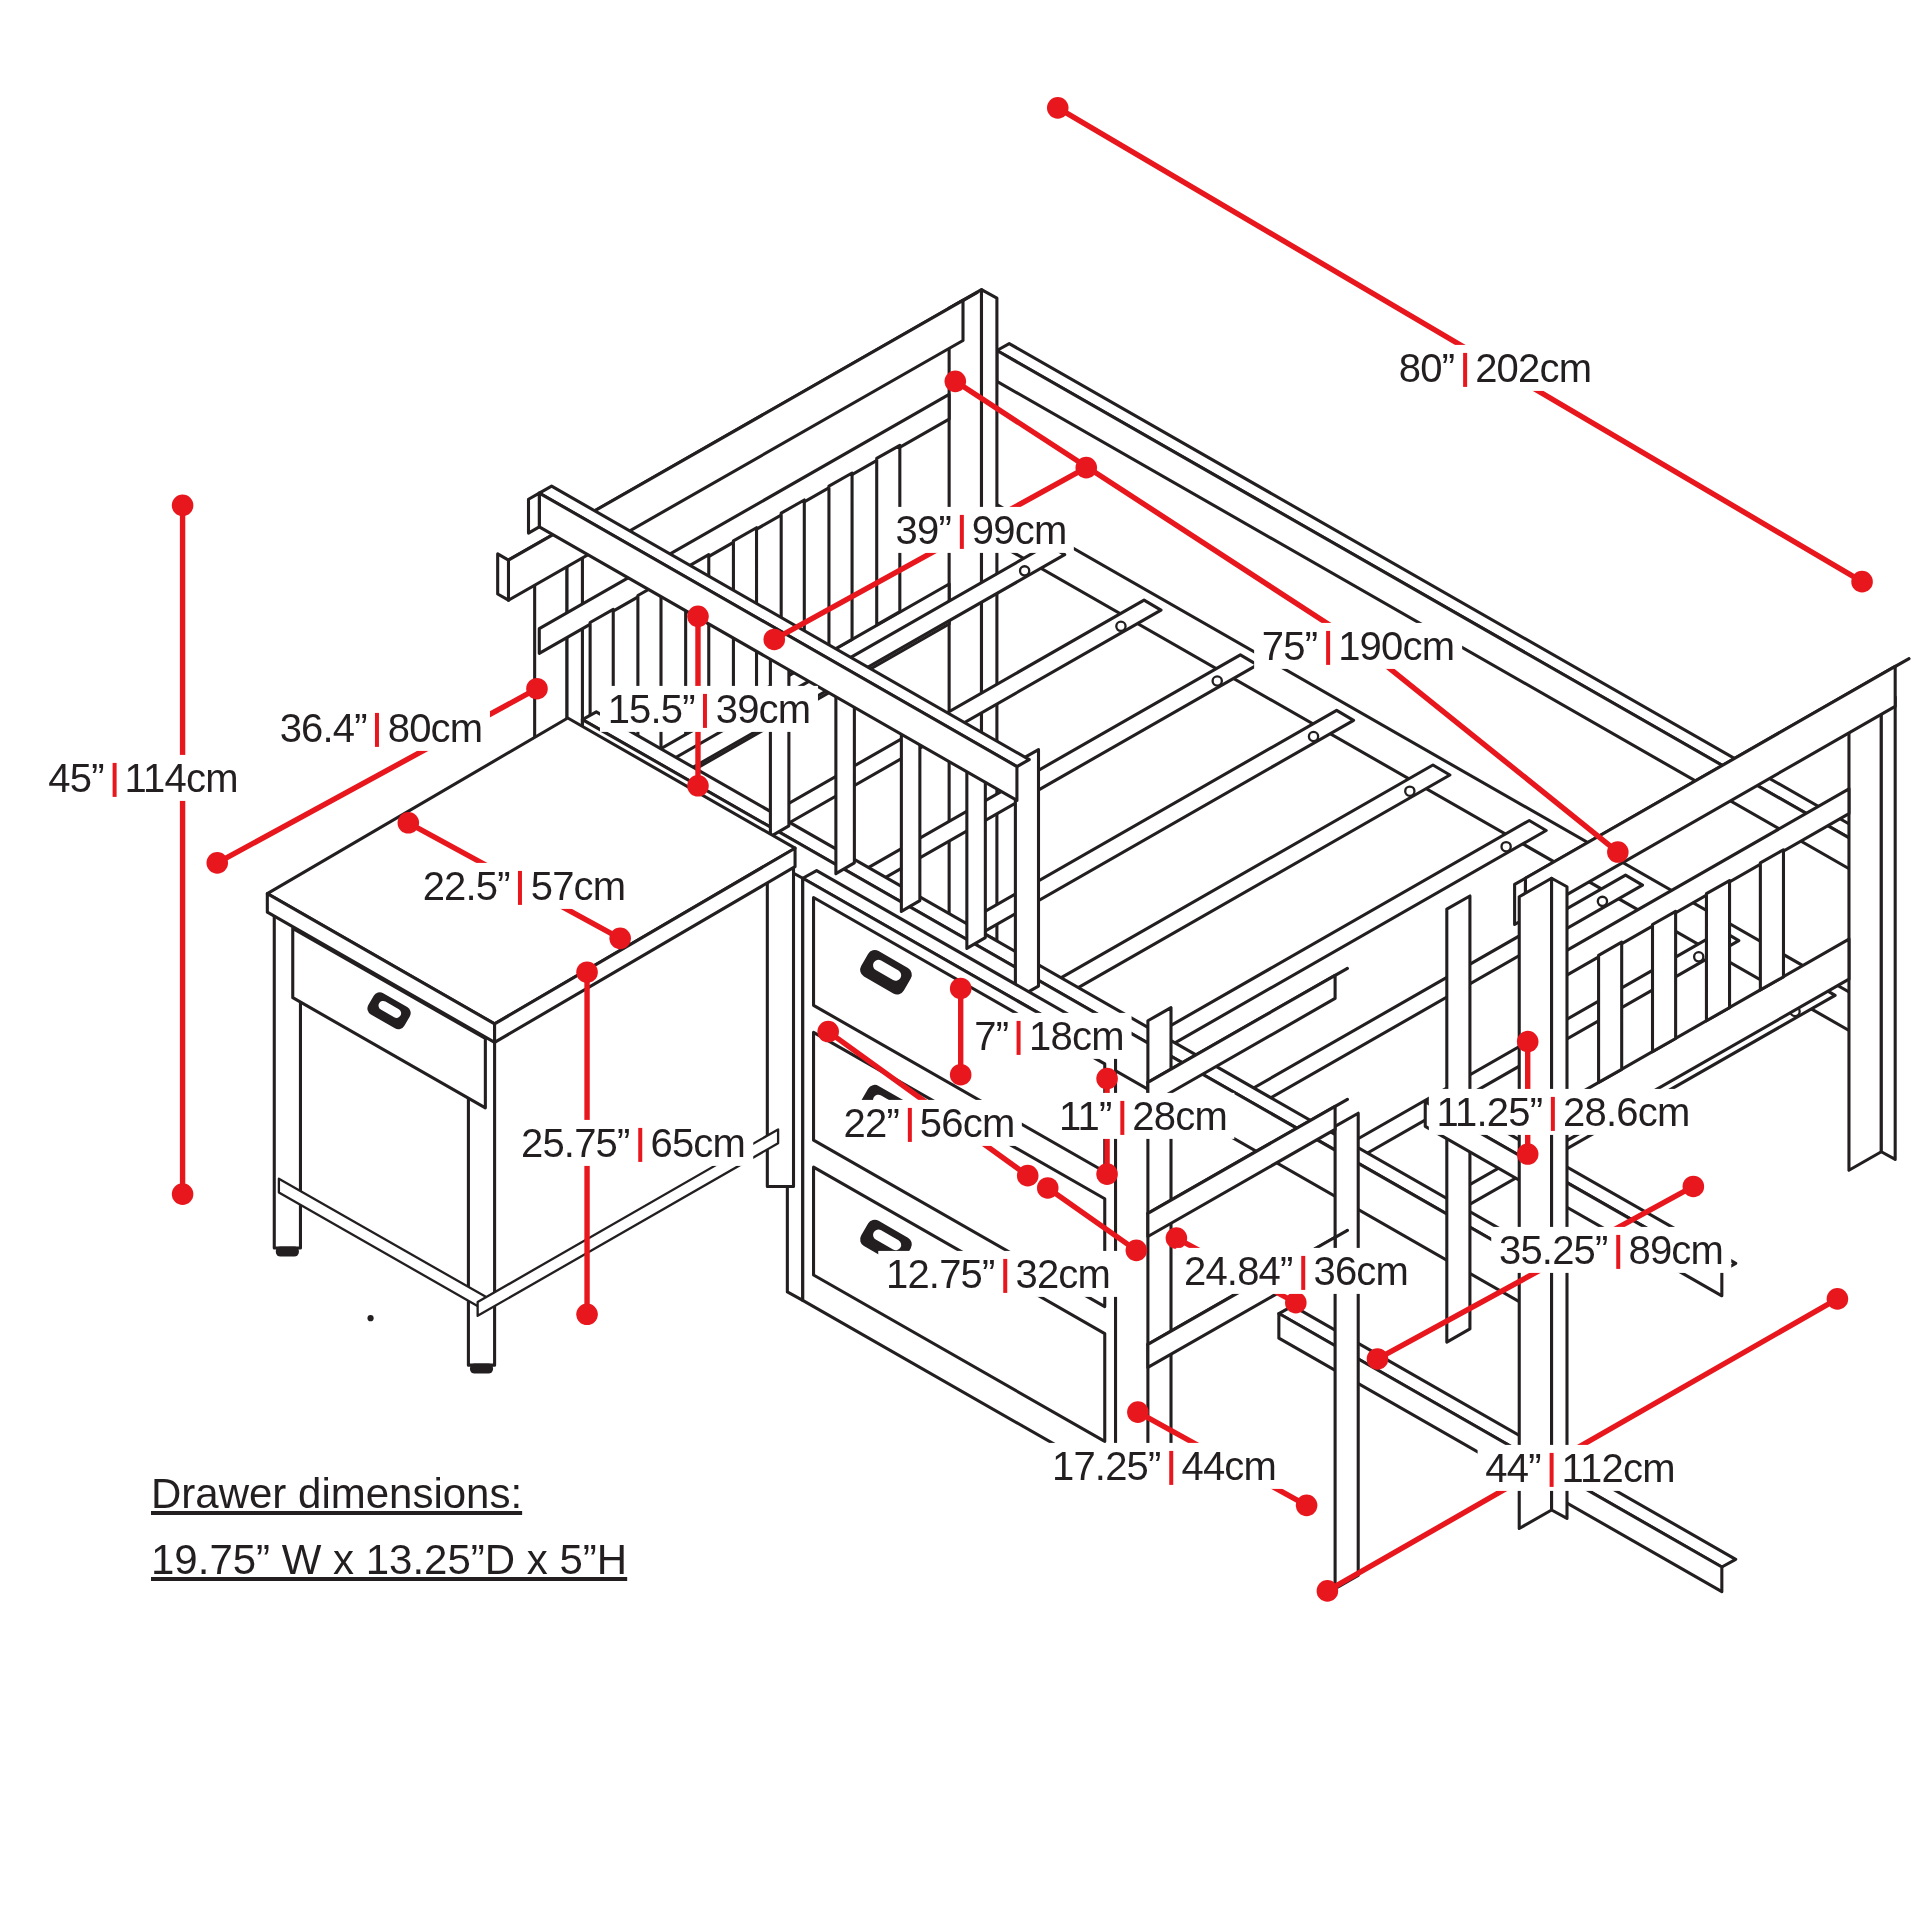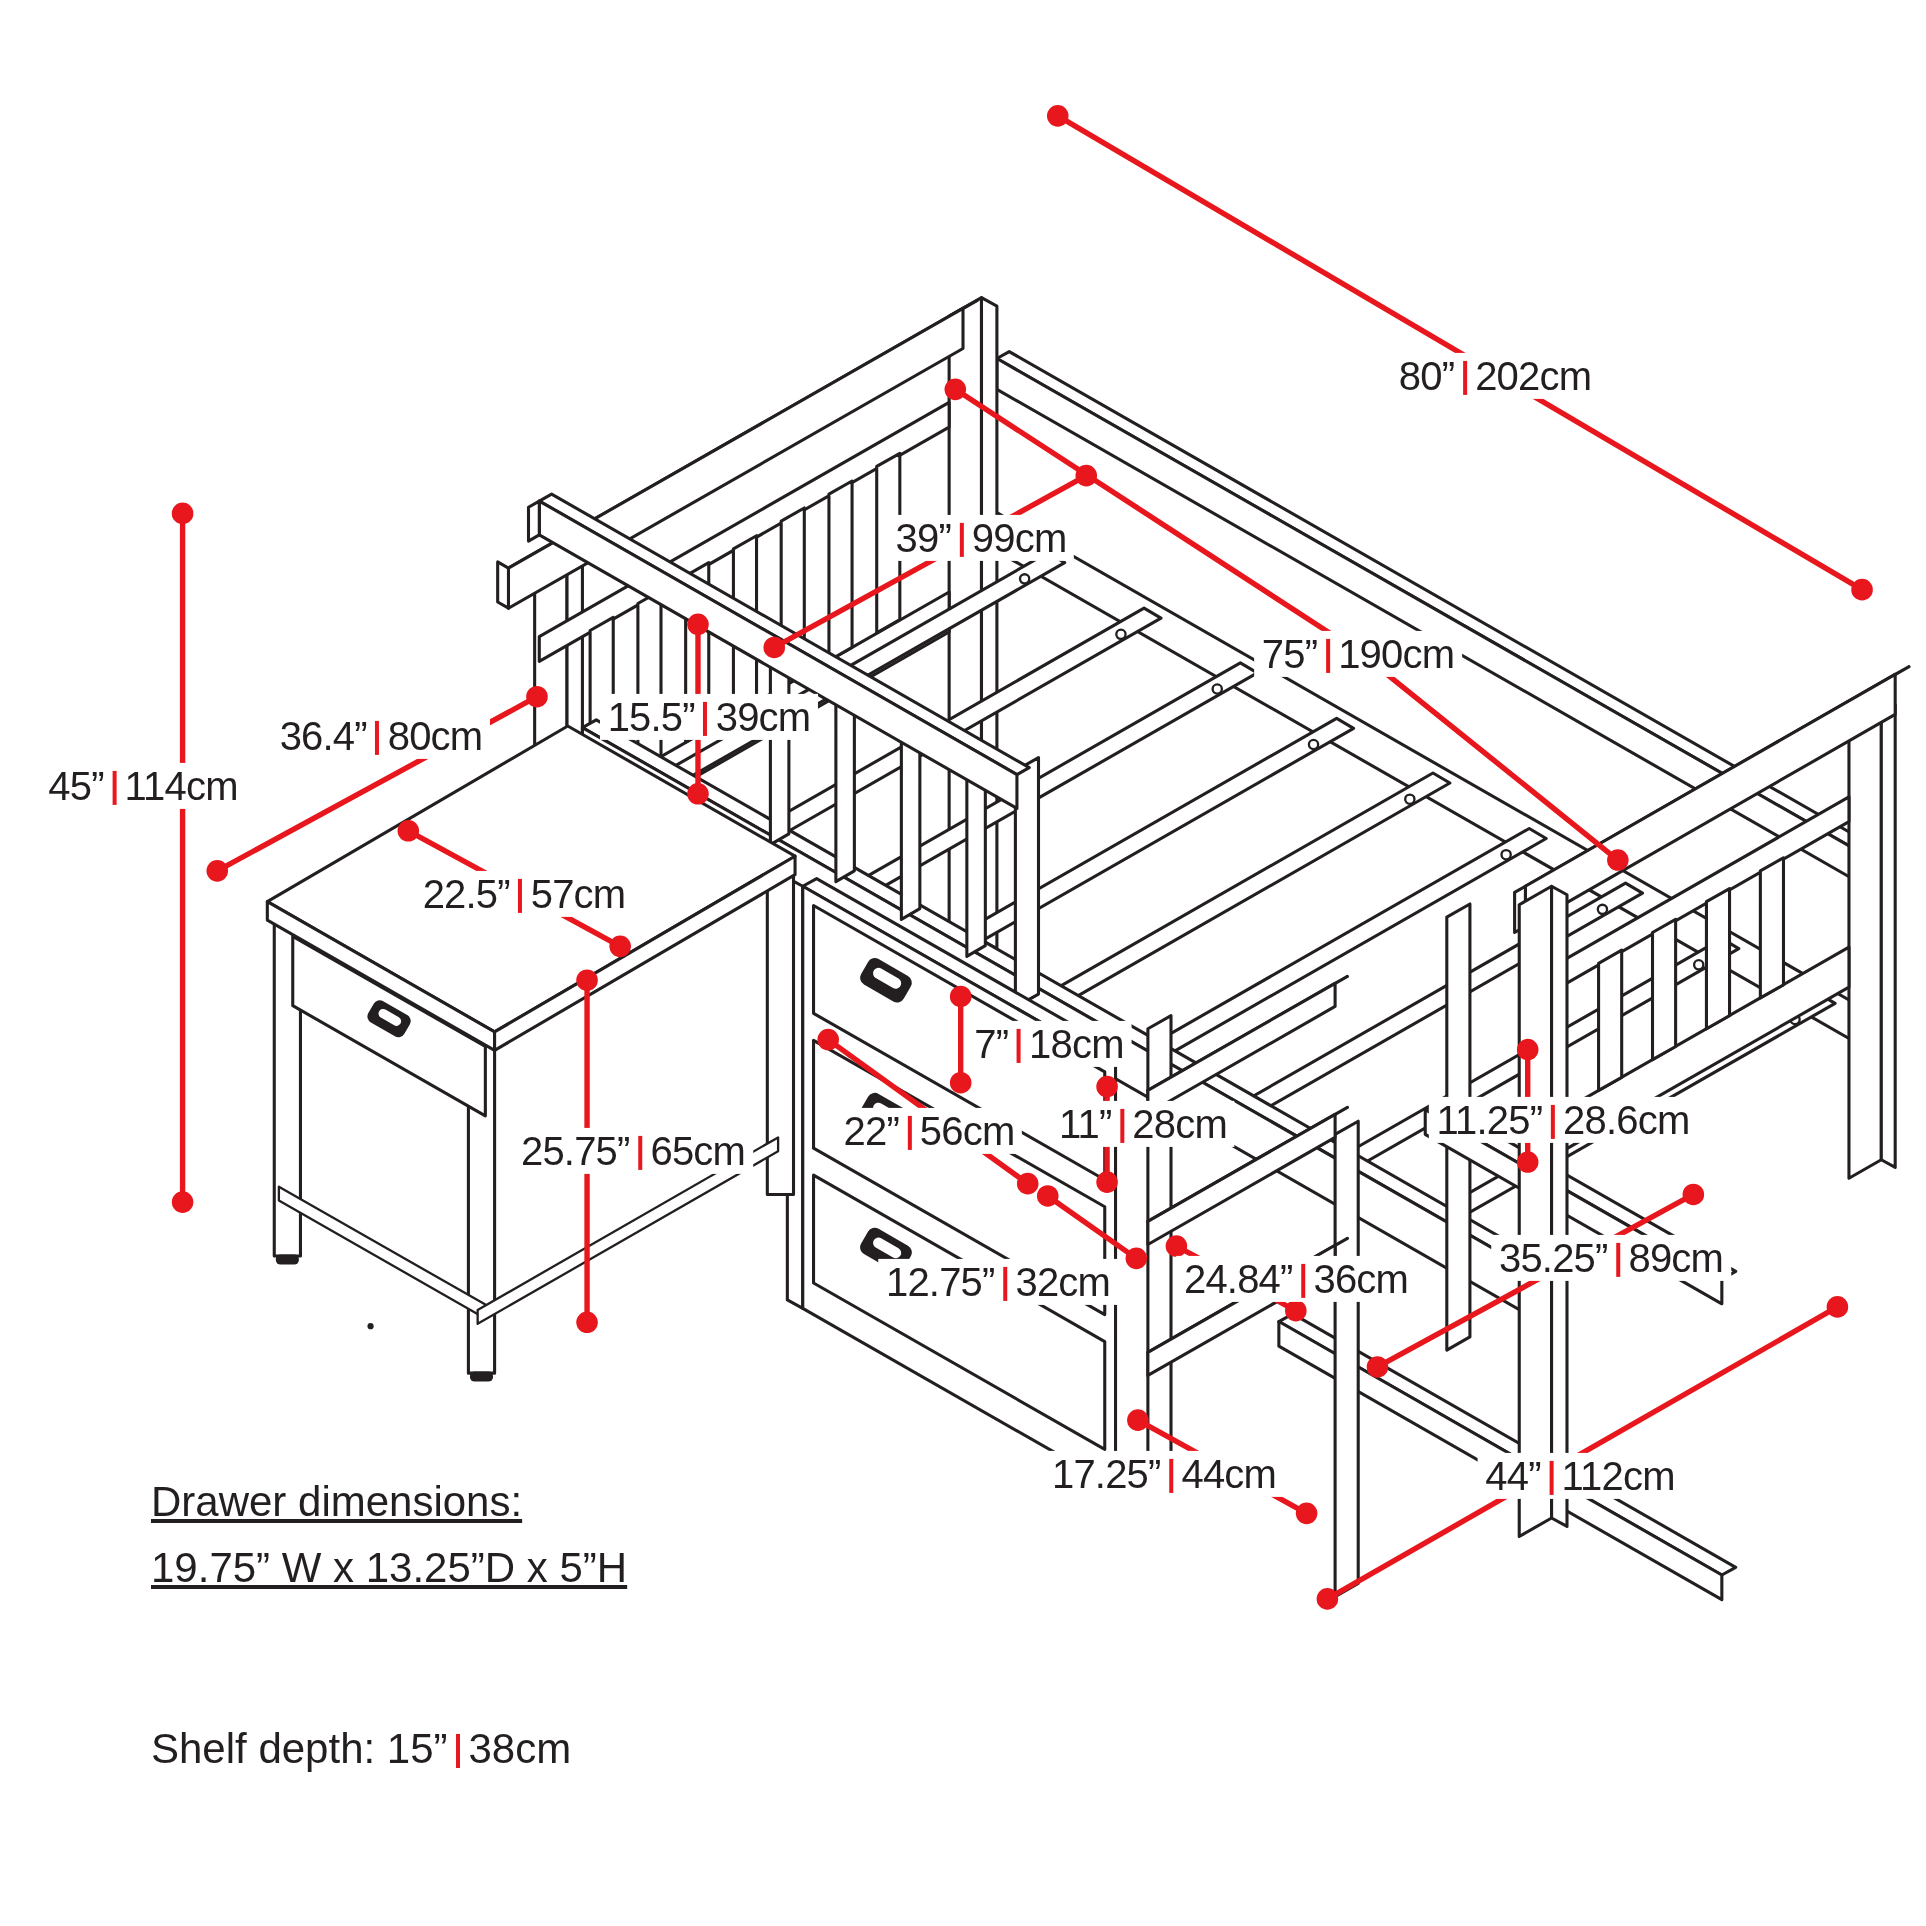--- a/index.html
+++ b/index.html
@@ -1,18 +1,18 @@
 <!DOCTYPE html>
 <html style="--red: #e8171d; --ink: #231f20;font-size:12.3px"><head>
 <meta charset="utf-8">
 <style>
   :root{ --red:#e8171d; --ink:#231f20; }
   html,body{margin:0;padding:0;background:#fff;}
   body{width:1926px;height:1926px;position:relative;font-family:"Liberation Sans",sans-serif;color:var(--ink);}
-  #stage{position:absolute;left:0;top:8px;width:1926px;height:1648px;}
+  #stage{position:absolute;left:0;top:0;width:1926px;height:1648px;}
   svg{position:absolute;left:0;top:0;}
   .wood{fill:#fff;stroke:var(--ink);stroke-width:4;stroke-linejoin:round;}
   .wood-thin{fill:#fff;stroke:var(--ink);stroke-width:3;stroke-linejoin:round;}
   .dark{fill:var(--ink);stroke:none;}
   .redline{stroke:var(--red);stroke-width:7;stroke-linecap:round;fill:none;}
   .reddot{fill:var(--red);stroke:none;}
   .dim{position:absolute;transform:translate(-50%,-50%);background:#fff;padding:3.1px 7.7px;
        font-size:40px;letter-spacing:-0.8px;white-space:nowrap;color:var(--ink);line-height:1;}
   .rbar{display:inline-block;width:3.9px;height:34px;background:var(--red);margin:0 8.5px;vertical-align:-4.6px;}
   #notes{position:absolute;left:151px;top:1461px;font-size:42px;line-height:66px;color:var(--ink);text-decoration:underline;}
@@ -250,18 +250,15 @@
 <div class="dim" style="left:1296px;top:1271px"><span>24.84”</span><span class="rbar"></span><span>36cm</span></div>
 <div class="dim" style="left:1563px;top:1112px"><span>11.25”</span><span class="rbar"></span><span>28.6cm</span></div>
 <div class="dim" style="left:1611px;top:1250px"><span>35.25”</span><span class="rbar"></span><span>89cm</span></div>
 <div class="dim" style="left:1164px;top:1466px"><span>17.25”</span><span class="rbar"></span><span>44cm</span></div>
 <div class="dim" style="left:1580px;top:1468px"><span>44”</span><span class="rbar"></span><span>112cm</span></div>
 
 <div id="notes">
   <div>Drawer dimensions:</div>
   <div>19.75” W x  13.25”D x 5”H</div>
 </div>
-<div id="shelf-note">
-  <span>Shelf depth: </span><span>15”</span><span class="rbar"></span><span>38cm</span>
+
 </div>
 
-</div>
-
 
 </body></html>

